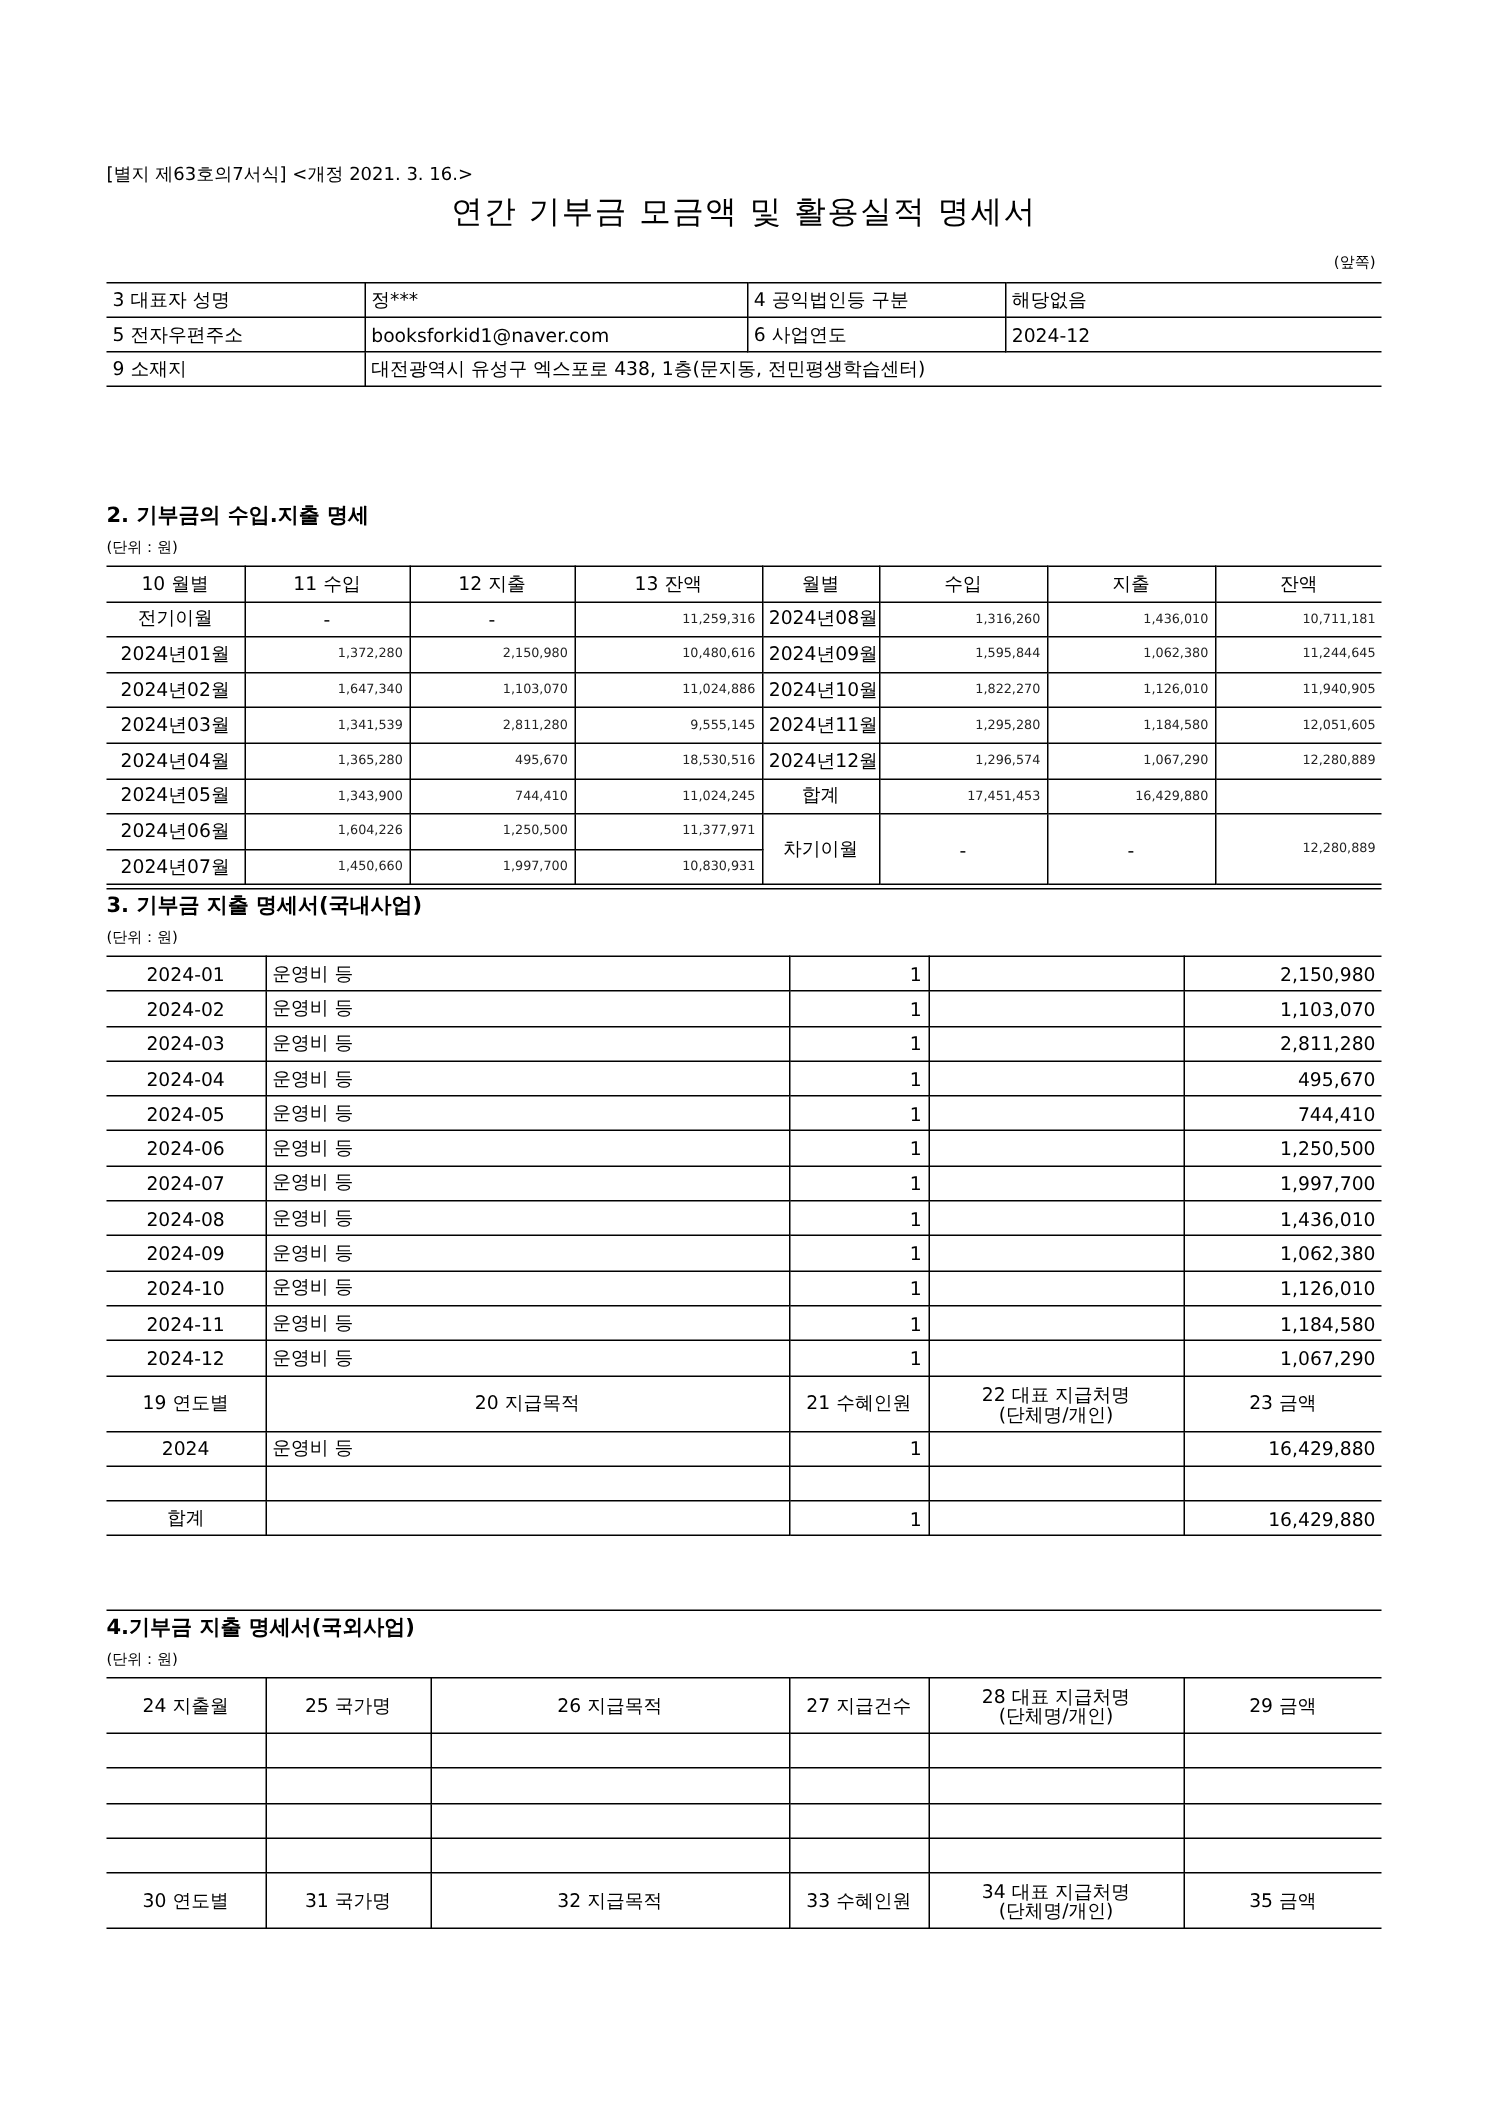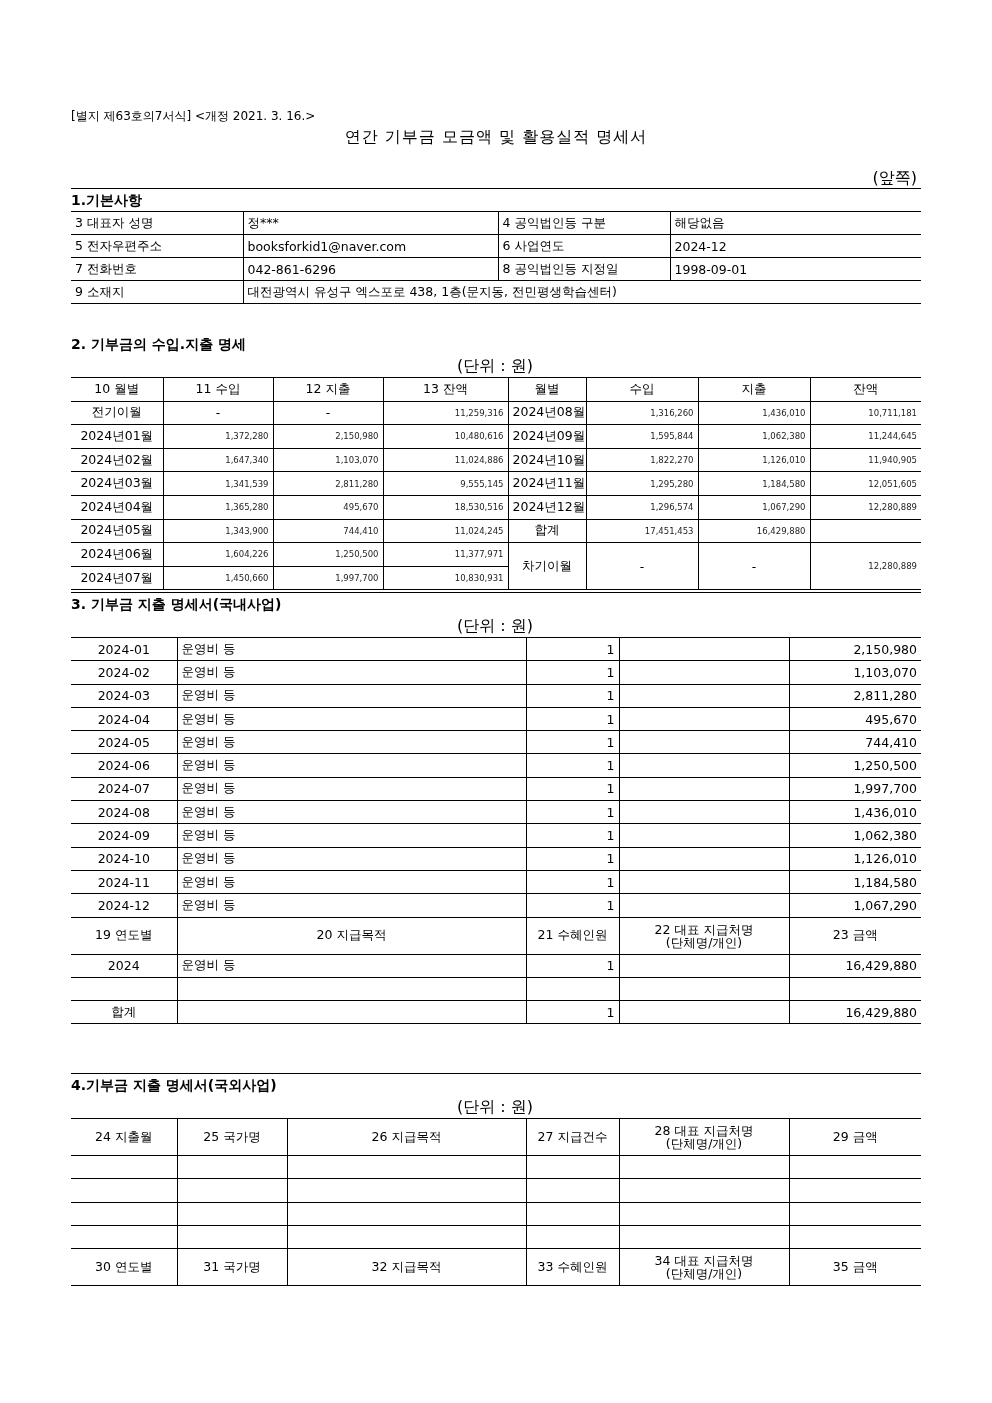--- a/index.html
+++ b/index.html
@@ -1,23 +1,23 @@
 <!DOCTYPE html>
 <html><head>
 <meta charset="utf-8">
 <style>
   html, body { margin: 0; padding: 0; background: #ffffff; }
   body { width: 992px; height: 1403px; position: relative; font-family: "DejaVu Sans", sans-serif; color: #000; }
   .page { position: absolute; left: 71px; top: 0; width: 850px; }
   .form-no { position: absolute; left: 0; top: 97px; font-size: 12px; margin-top: 11px; }
-  .title { position: absolute; left: 0; width: 850px; top: 127px; text-align: center; font-size: 16px; letter-spacing: 1px; }
-  .front { position: absolute; right: 4px; top: 168px; font-size: 16px; }
+  .title { position: absolute; left: 0; width: 850px; top: 127px; text-align: center; font-size: 21px; letter-spacing: 1px; }
+  .front { position: absolute; right: 4px; top: 168px; font-size: 10px; }
   .sec { position: absolute; left: 0; width: 850px; }
   .sec-title { font-size: 14px; font-weight: bold; height: 22px; line-height: 22px; }
-  .unit { text-align: center; font-size: 16px; height: 22px; line-height: 22px; padding-right: 2px; }
+  .unit { text-align: left; font-size: 10px; height: 22px; line-height: 22px; padding-right: 2px; }
   table { border-collapse: collapse; width: 850px; table-layout: fixed; }
   td { border: 1px solid #000; font-size: 12.5px; padding: 0 4px; height: 22px; overflow: hidden; white-space: nowrap; }
   table.t1 td:first-child, table.tb td:first-child { border-left: none; }
   table.t1 td:last-child, table.tb td:last-child { border-right: none; }
   .c { text-align: center; }
   .r { text-align: right; }
   .sm { font-size: 8.5px; color: #222; }
   .hd { line-height: 13px; }
   .topline { border-top: 1px solid #000; }
   .s1 { top: 188px; }
@@ -32,46 +32,39 @@
 </style>
 </head>
 <body>
 
 <div class="page">
   <div class="form-no">[별지 제63호의7서식] &lt;개정 2021. 3. 16.&gt;</div>
   <div class="title">연간 기부금 모금액 및 활용실적 명세서</div>
   <div class="front">(앞쪽)</div>
 
   <div class="sec s1">
-    <div class="sec-title topline">1.기본사항</div>
     <table class="t1">
       <colgroup>
           <col style="width:172px">
           <col style="width:255px">
           <col style="width:172px">
           <col style="width:251px">
         </colgroup>
       <tbody id="s1body">
           <tr>
             <td>3 대표자 성명</td>
             <td>정***</td>
             <td>4 공익법인등 구분</td>
             <td>해당없음</td>
           </tr>
           <tr>
             <td>5 전자우편주소</td>
             <td>booksforkid1@naver.com</td>
             <td>6 사업연도</td>
             <td>2024-12</td>
-          </tr>
-          <tr>
-            <td>7 전화번호</td>
-            <td>042-861-6296</td>
-            <td>8 공익법인등 지정일</td>
-            <td>1998-09-01</td>
           </tr>
           <tr>
             <td>9 소재지</td>
             <td colspan="3">대전광역시 유성구 엑스포로 438, 1층(문지동, 전민평생학습센터)</td>
           </tr>
         </tbody>
     </table>
   </div>
 
   <div class="sec s2">

